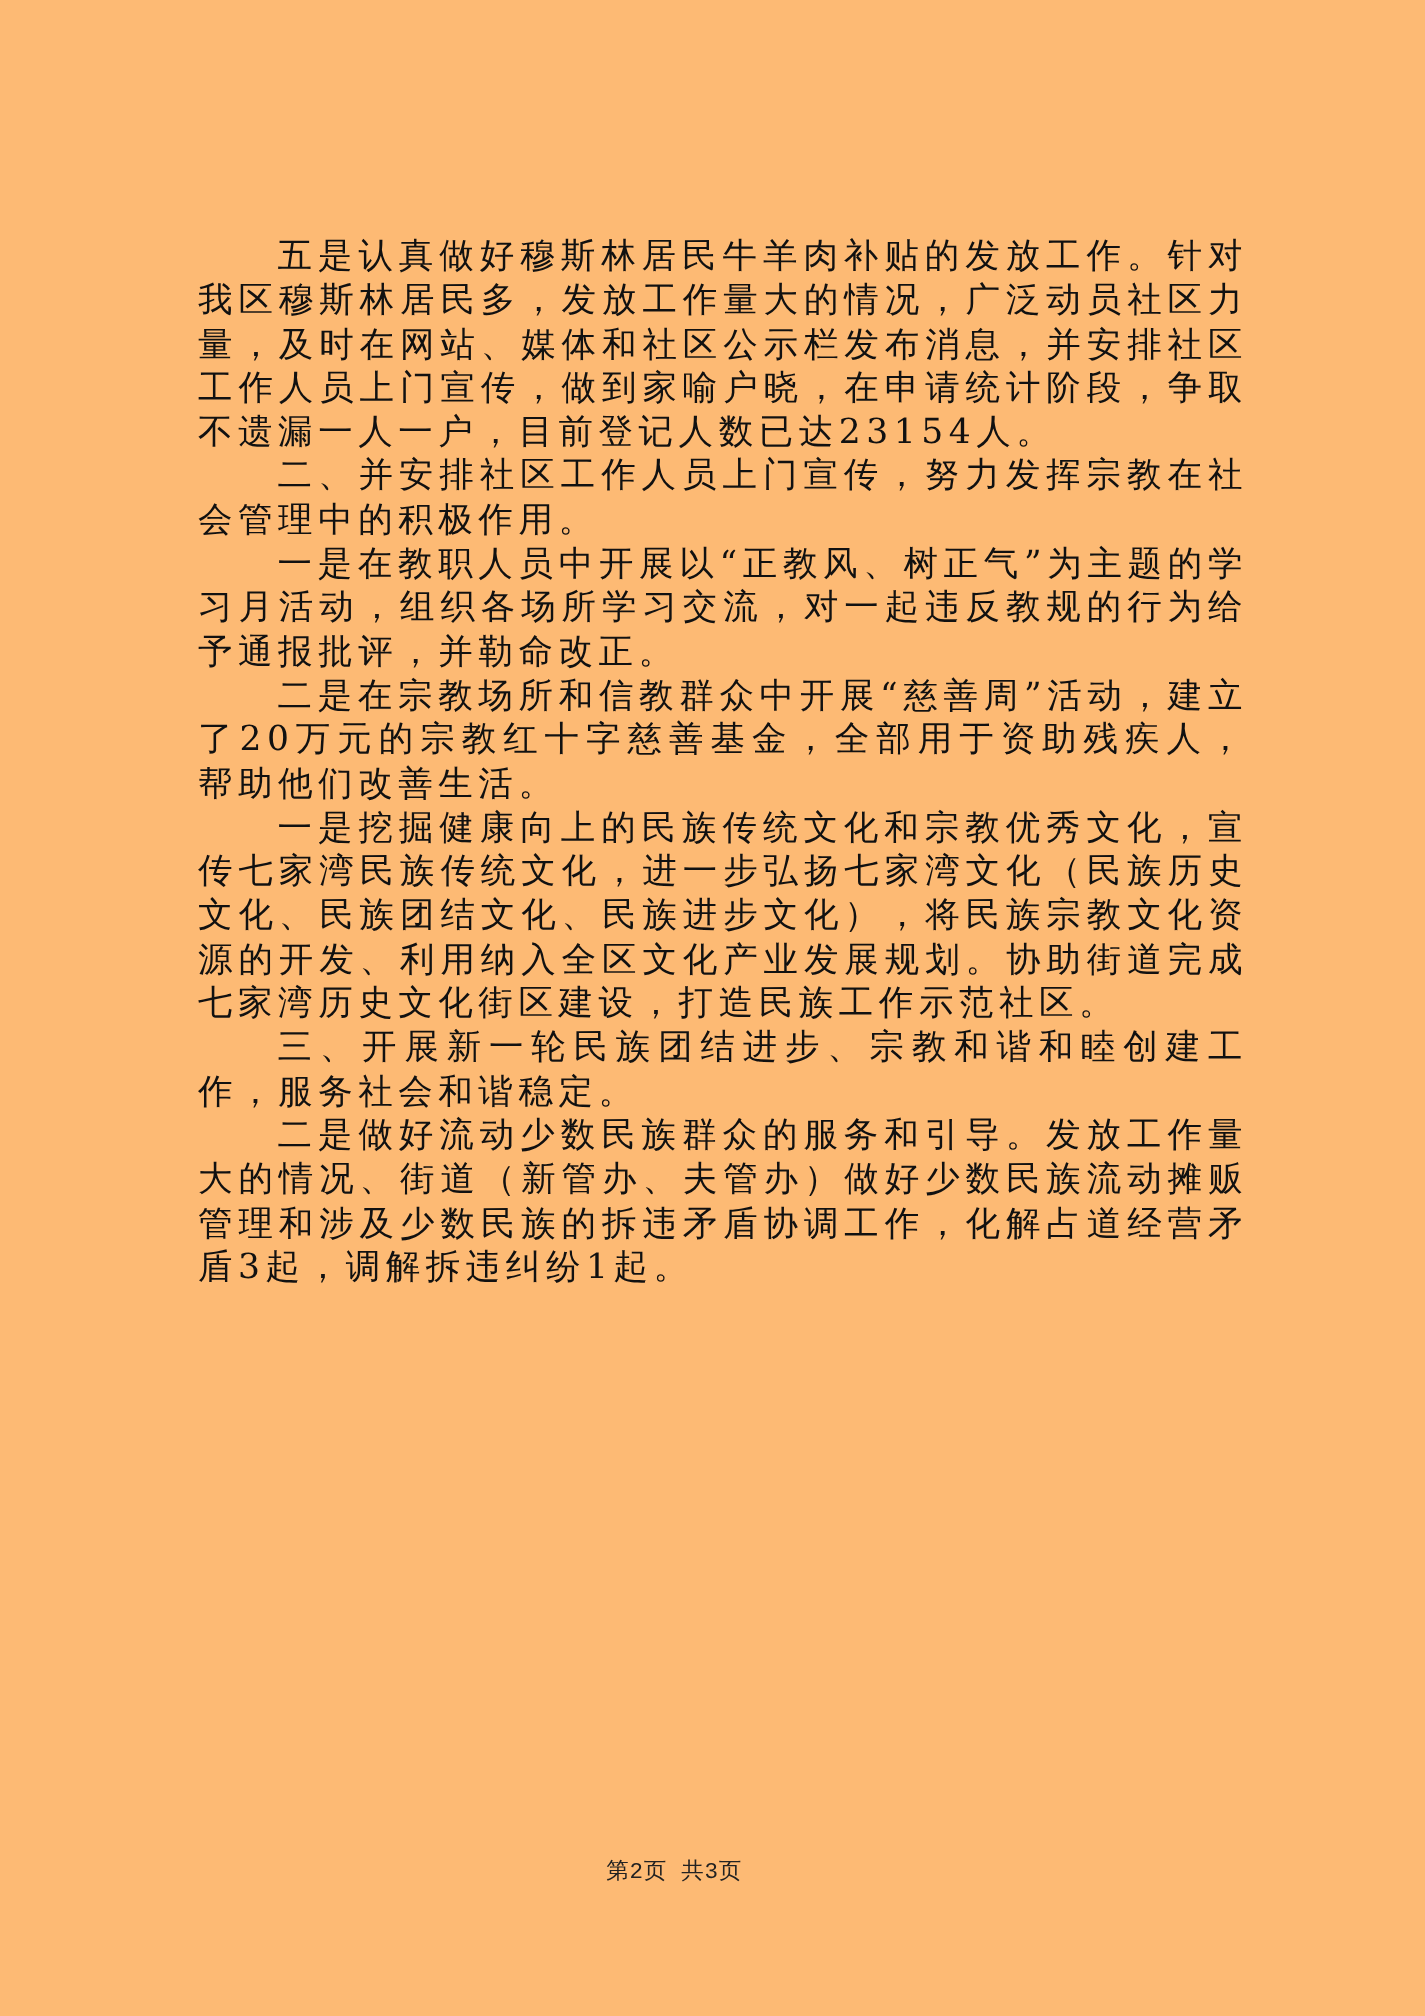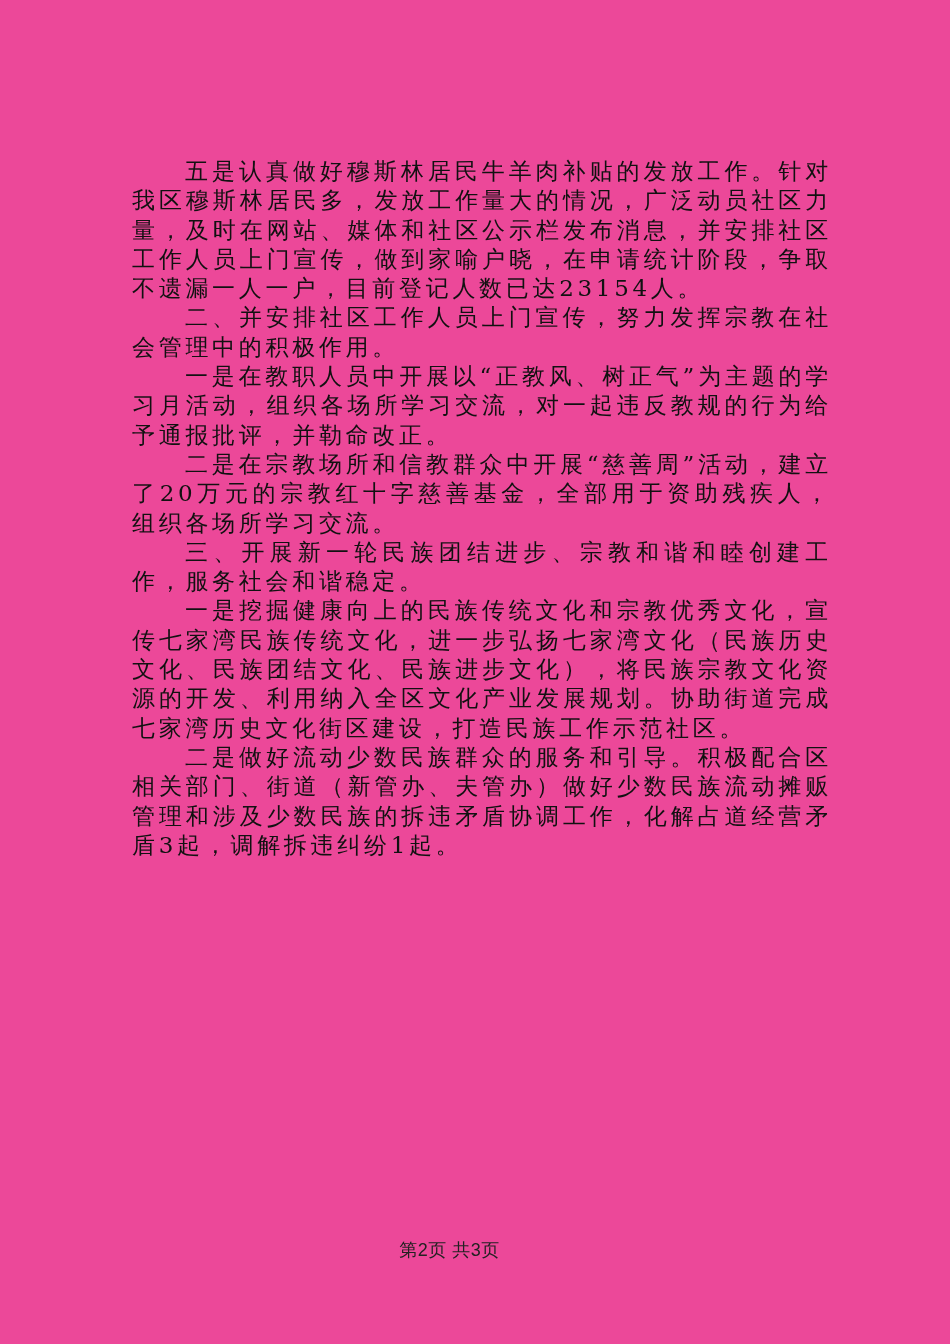--- a/index.html
+++ b/index.html
@@ -12,21 +12,21 @@
       height: 1344px;
       position: relative;
       overflow: hidden;
     }
     .page {
       position: absolute;
       left: 0;
       top: 0;
       width: 950px;
       height: 1344px;
-      background: #ec4899;
+      background: #fdba74;
     }
     .content {
       position: absolute;
       left: 132px;
       top: 157px;
       width: 700px;
       font-family: "DejaVu Serif", "Liberation Serif", serif;
       font-size: 23px;
       line-height: 29.3px;
       letter-spacing: 3.7px;
@@ -38,34 +38,34 @@
       margin: 0;
       text-indent: 53px;
       word-break: break-all;
     }
     .footer {
       position: absolute;
       left: 0;
       width: 899px;
       top: 1238px;
       text-align: center;
-      font-family: Liberation Sans, sans-serif;
-      font-size: 18px;
+      font-family: Liberation Mono, monospace;
+      font-size: 15px;
       color: #222222;
       letter-spacing: 0.5px;
     }
   </style>
 </head>
 <body>
 
 <div class="page">
   <div class="content">
     <p class="para">五是认真做好穆斯林居民牛羊肉补贴的发放工作。针对我区穆斯林居民多，发放工作量大的情况，广泛动员社区力量，及时在网站、媒体和社区公示栏发布消息，并安排社区工作人员上门宣传，做到家喻户晓，在申请统计阶段，争取不遗漏一人一户，目前登记人数已达23154人。</p>
     <p class="para">二、并安排社区工作人员上门宣传，努力发挥宗教在社会管理中的积极作用。</p>
     <p class="para">一是在教职人员中开展以“正教风、树正气”为主题的学习月活动，组织各场所学习交流，对一起违反教规的行为给予通报批评，并勒命改正。</p>
-    <p class="para">二是在宗教场所和信教群众中开展“慈善周”活动，建立了20万元的宗教红十字慈善基金，全部用于资助残疾人，组织各场所学习交流。</p>
+    <p class="para">二是在宗教场所和信教群众中开展“慈善周”活动，建立了20万元的宗教红十字慈善基金，全部用于资助残疾人，帮助他们改善生活。</p>
+    <p class="para">一是挖掘健康向上的民族传统文化和宗教优秀文化，宣传七家湾民族传统文化，进一步弘扬七家湾文化（民族历史文化、民族团结文化、民族进步文化），将民族宗教文化资源的开发、利用纳入全区文化产业发展规划。协助街道完成七家湾历史文化街区建设，打造民族工作示范社区。</p>
     <p class="para">三、开展新一轮民族团结进步、宗教和谐和睦创建工作，服务社会和谐稳定。</p>
-    <p class="para">一是挖掘健康向上的民族传统文化和宗教优秀文化，宣传七家湾民族传统文化，进一步弘扬七家湾文化（民族历史文化、民族团结文化、民族进步文化），将民族宗教文化资源的开发、利用纳入全区文化产业发展规划。协助街道完成七家湾历史文化街区建设，打造民族工作示范社区。</p>
-    <p class="para">二是做好流动少数民族群众的服务和引导。积极配合区相关部门、街道（新管办、夫管办）做好少数民族流动摊贩管理和涉及少数民族的拆违矛盾协调工作，化解占道经营矛盾3起，调解拆违纠纷1起。</p>
+    <p class="para">二是做好流动少数民族群众的服务和引导。发放工作量大的情况、街道（新管办、夫管办）做好少数民族流动摊贩管理和涉及少数民族的拆违矛盾协调工作，化解占道经营矛盾3起，调解拆违纠纷1起。</p>
   </div>
 
   <div class="footer">第2页  共3页</div>
 </div>
 
 </body></html>

